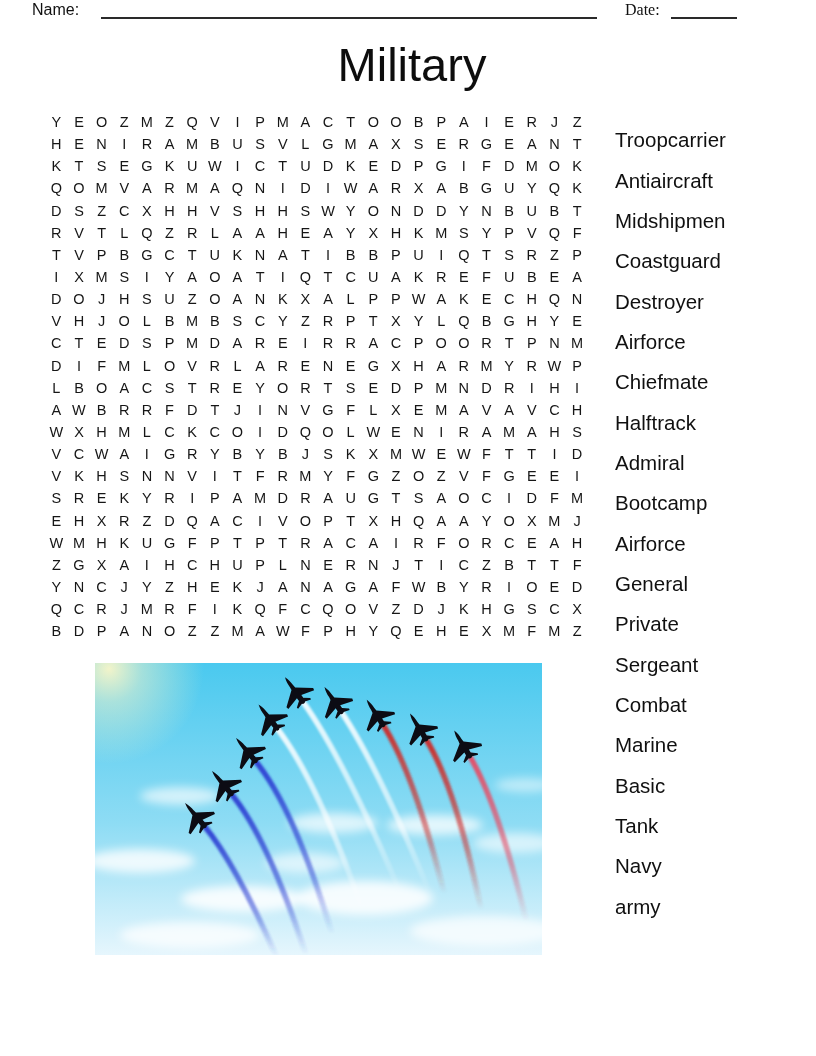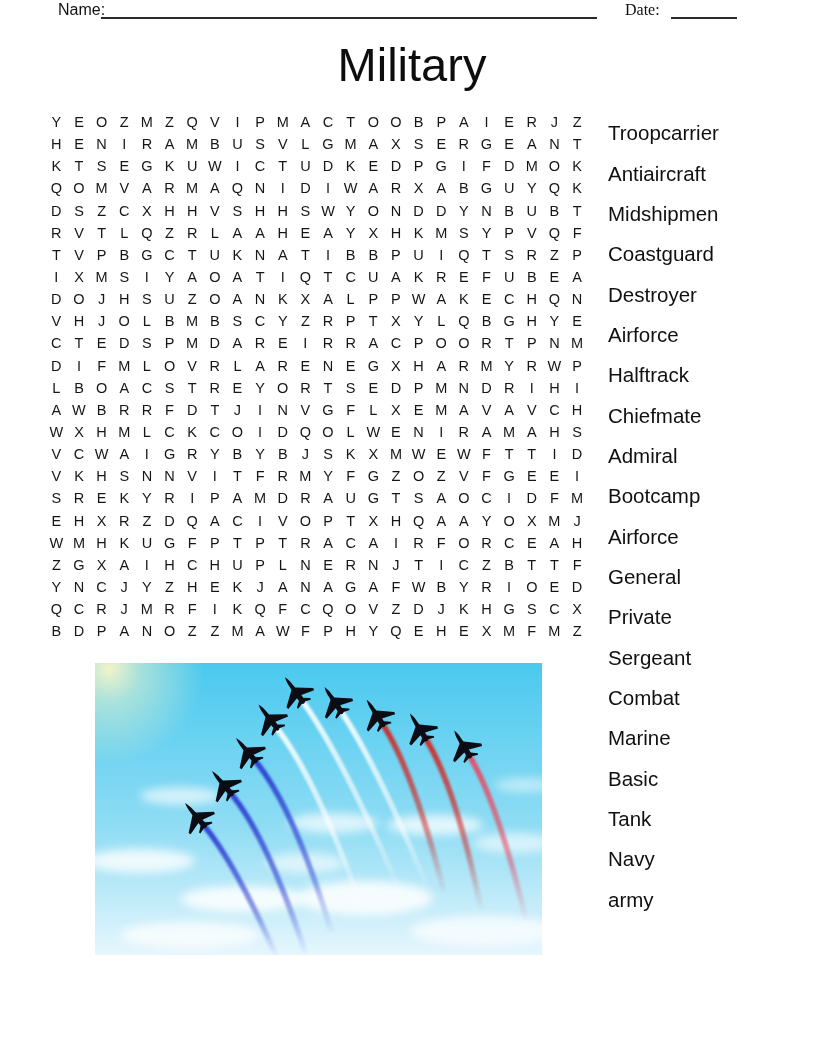--- a/index.html
+++ b/index.html
@@ -2,21 +2,21 @@
 <html><head>
 <meta charset="utf-8">
 <style>
   html,body { margin:0; padding:0; background:#ffffff; }
   .sheet {
     position:relative; width:816px; height:1056px; background:#ffffff;
     font-family:"Liberation Sans", "DejaVu Sans", sans-serif; color:#1a1a1a;
     overflow:hidden;
   }
   .hdr-label { position:absolute; top:1px; font-size:16px; color:#111; }
-  #name-label { left:58px; }
+  #name-label { left:32px; }
   #date-label { left:625px;font-family:Liberation Serif, serif; }
   .blank-line { position:absolute; top:0; height:17px; border-bottom:2px solid #2a2a2a; }
   #name-line { left:101px; width:496px; }
   #date-line { left:671px; width:66px; }
   .title {
     position:absolute; left:0; top:36px; width:816px; margin:4px;
     text-align:center; font-size:47px; font-weight:400; color:#0d0d0d;
     font-family:"Liberation Sans", "DejaVu Sans", sans-serif; line-height:1.05;
   }
   .grid {
@@ -24,21 +24,21 @@
     display:grid;
     grid-template-columns:repeat(24, 22.65px);
     grid-template-rows:repeat(24, 22.15px);
   }
   .cell {
     display:flex; align-items:center; justify-content:center;
     font-size:14.5px; font-weight:400; color:#161616;
   }
   .words {
     position:absolute; left:603px; top:108px;
-    list-style:none; margin:5px; padding:0;
+    list-style:none; margin:12px; padding:0;
   }
   .word {
     height:40.35px; display:flex; align-items:center;
     font-size:20.5px; color:#101010;
   }
   .pic {
     position:absolute; left:95px; top:663px; width:447px; height:292px;
   }
   .pic svg { display:block; width:100%; height:100%; }
 </style>
@@ -634,22 +634,22 @@
       <span class="cell">Z</span>
     </div>
 
   <ul class="words" id="words">
       <li class="word">Troopcarrier</li>
       <li class="word">Antiaircraft</li>
       <li class="word">Midshipmen</li>
       <li class="word">Coastguard</li>
       <li class="word">Destroyer</li>
       <li class="word">Airforce</li>
+      <li class="word">Chiefmate</li>
       <li class="word">Halftrack</li>
-      <li class="word">Chiefmate</li>
       <li class="word">Admiral</li>
       <li class="word">Bootcamp</li>
       <li class="word">Airforce</li>
       <li class="word">General</li>
       <li class="word">Private</li>
       <li class="word">Sergeant</li>
       <li class="word">Combat</li>
       <li class="word">Marine</li>
       <li class="word">Basic</li>
       <li class="word">Tank</li>

